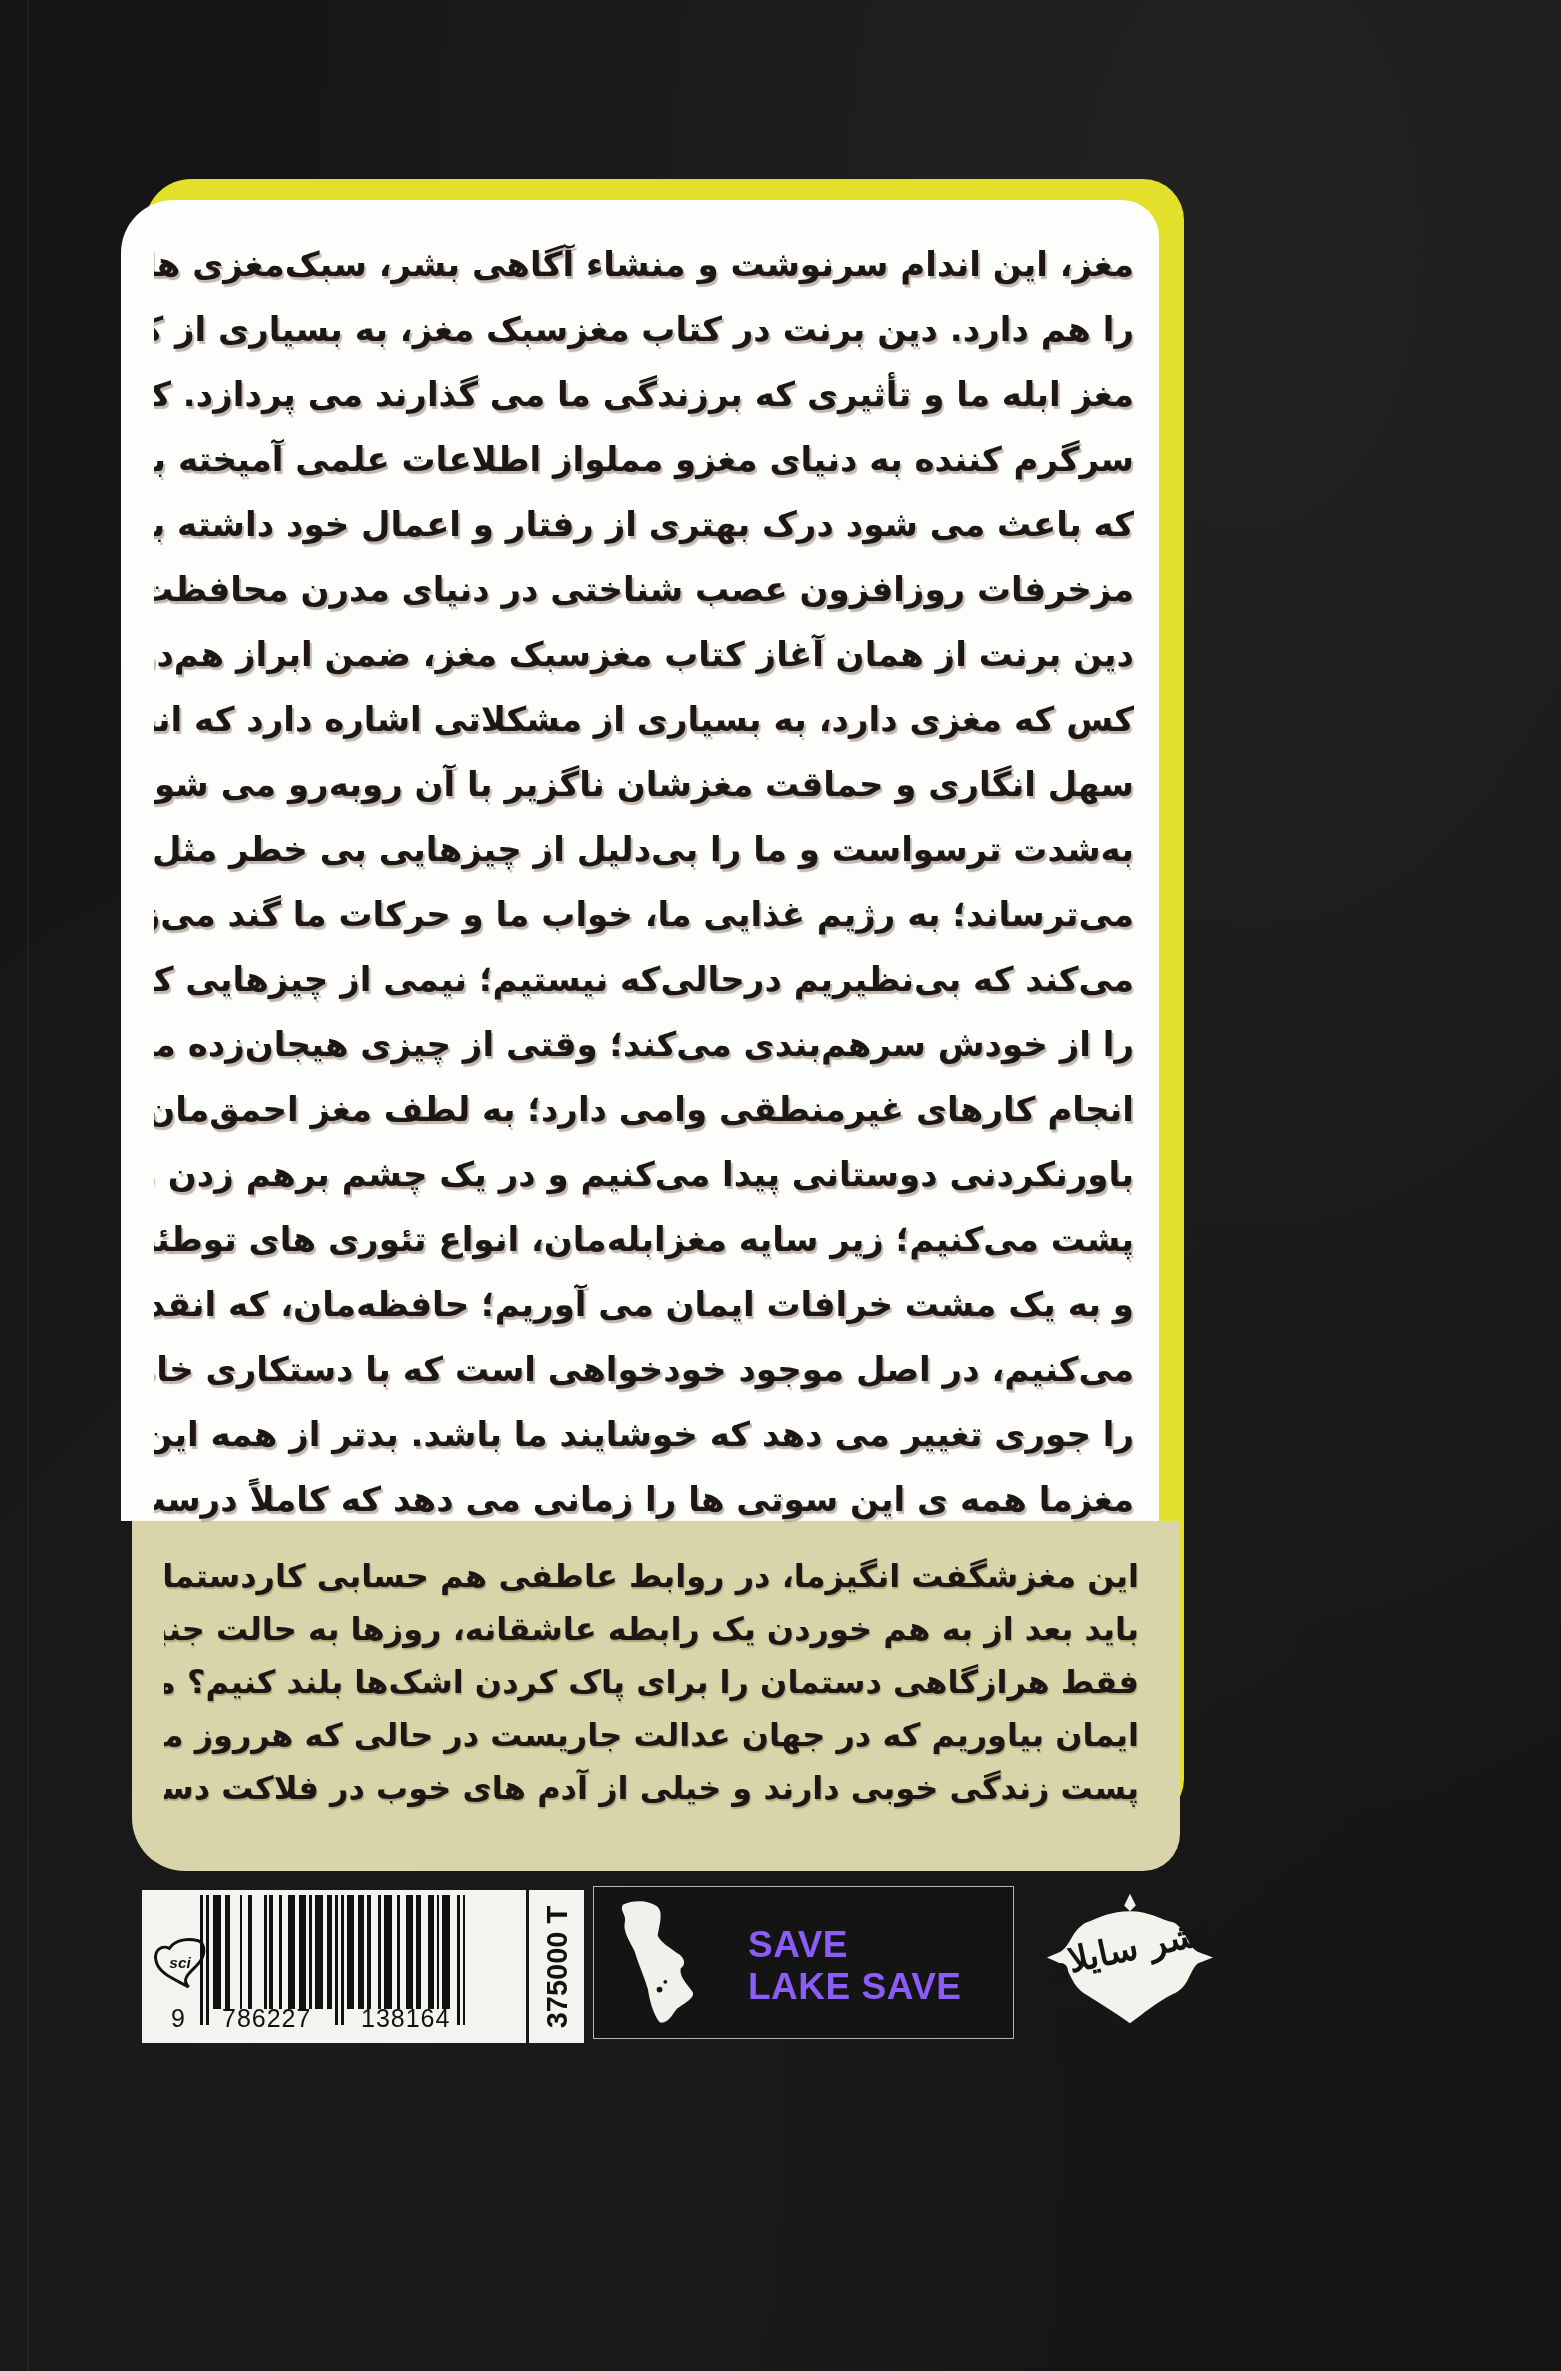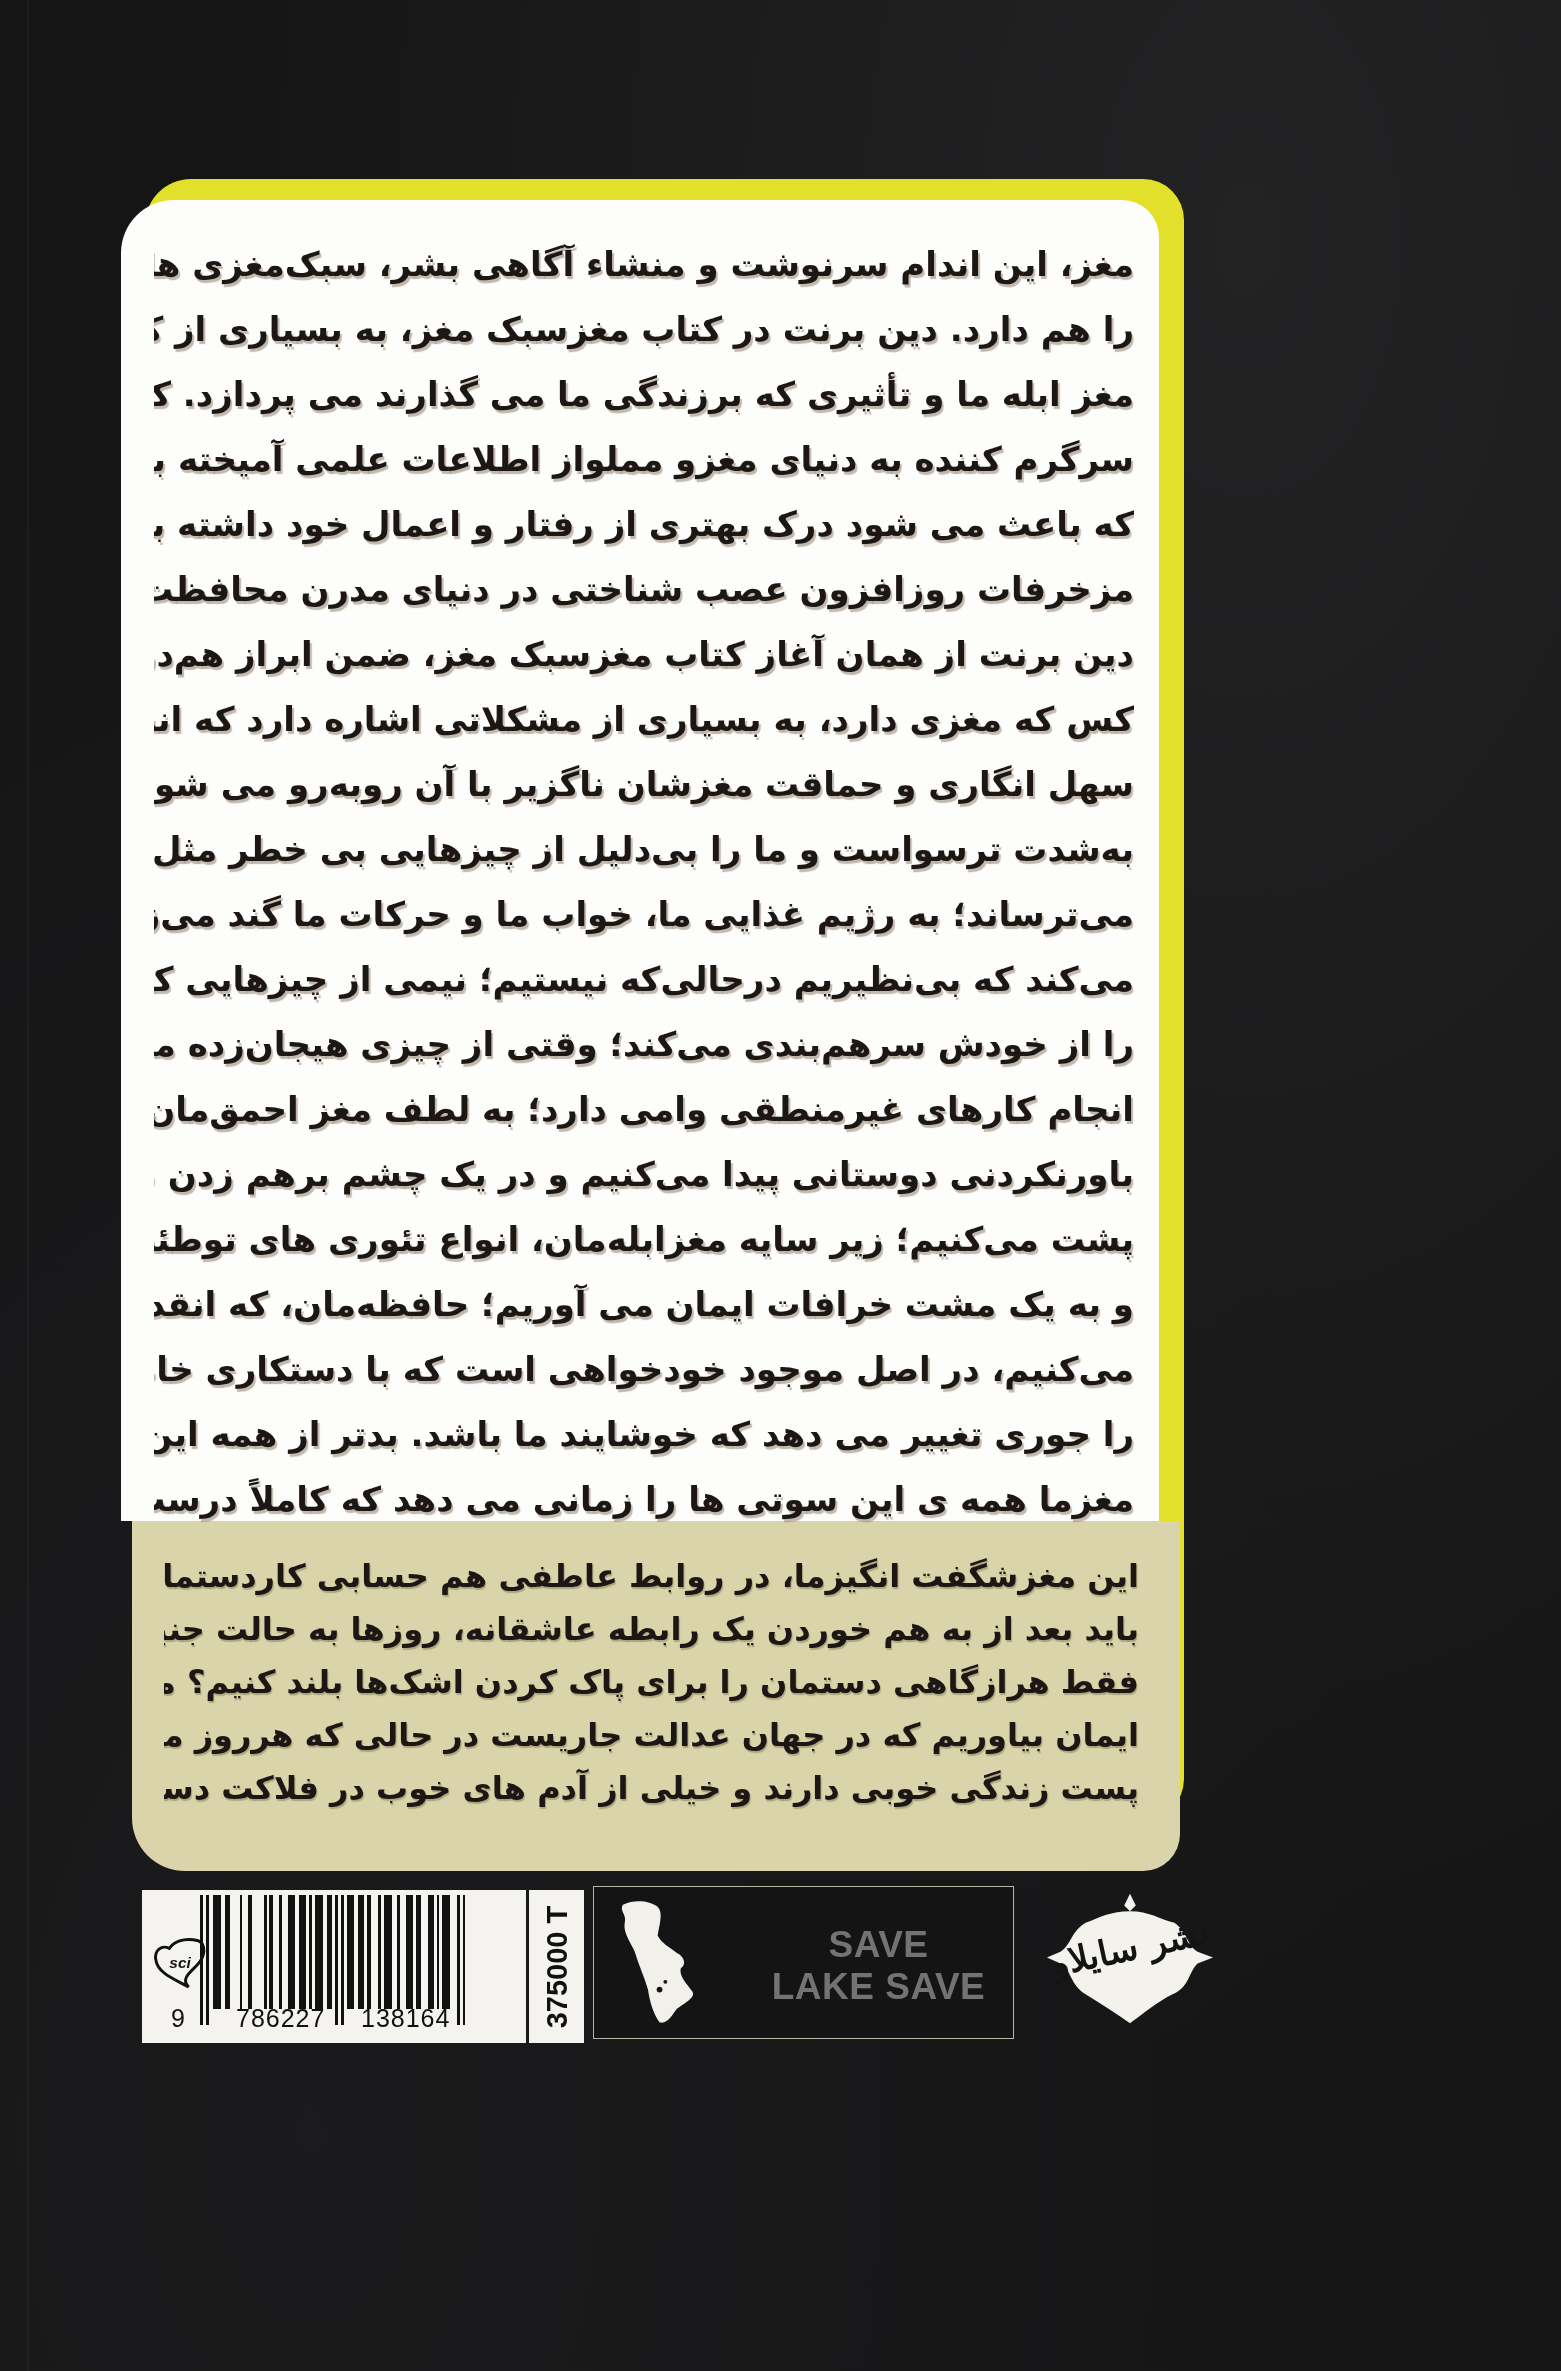--- a/index.html
+++ b/index.html
@@ -69,42 +69,42 @@
   }
   .bars span { display: block; background: #111; height: 114px; }
   .bars span.long { height: 130px; }
   .bars span.gap { background: transparent; }
   .isbn-digits {
     position: absolute; left: 29px; top: 114px; width: 328px; height: 39px;
     font-family: "Liberation Sans", sans-serif; font-size: 25px; color: #111;
     display: flex; gap: 0;
   }
   .isbn-digits .d0 { position: absolute; left: 0; }
-  .isbn-digits .d1 { position: absolute; left: 65px; letter-spacing: 1px; text-align: right; }
+  .isbn-digits .d1 { position: absolute; left: 51px; letter-spacing: 1px; text-align: right; }
   .isbn-digits .d2 { position: absolute; left: 190px; letter-spacing: 1px; }
   .price-strip {
     position: absolute; left: 529px; top: 1890px; width: 55px; height: 153px;
     background: #f4f3ef;
   }
   .price-text {
     position: absolute; left: 50%; top: 50%;
     transform: translate(-50%, -50%) rotate(-90deg);
     font-family: "Liberation Sans", sans-serif; font-weight: bold;
     font-size: 29px; color: #111; white-space: nowrap;
   }
   .save-box {
     position: absolute; left: 593px; top: 1886px; width: 421px; height: 153px;
     border: 1.9px solid #b8b4a8; box-sizing: border-box;
     background: #141415;
   }
   .lake-shape { position: absolute; left: 21px; top: 9.7px; width: 92px; height: 135px; }
   .save-text {
     position: absolute; left: 154px; top: 37px; width: 261px;
-    color: #737373; font-family: "Liberation Sans", sans-serif; font-weight: bold;
-    font-size: 37px; line-height: 42px; text-align: center; letter-spacing: 0.5px;
+    color: #8b5cf6; font-family: "Liberation Sans", sans-serif; font-weight: bold;
+    font-size: 37px; line-height: 42px; letter-spacing: 0.5px;
   }
   .publisher-logo {
     position: absolute; left: 1043px; top: 1890px; width: 174px; height: 140px;
   }
   .publisher-name {
     position: absolute; left: 0; top: 37px; width: 174px; text-align: center;
     font-family: "DejaVu Serif", serif; font-weight: bold;
     font-size: 35px; color: #141414; direction: rtl;
     transform: rotate(-12deg);
   }

